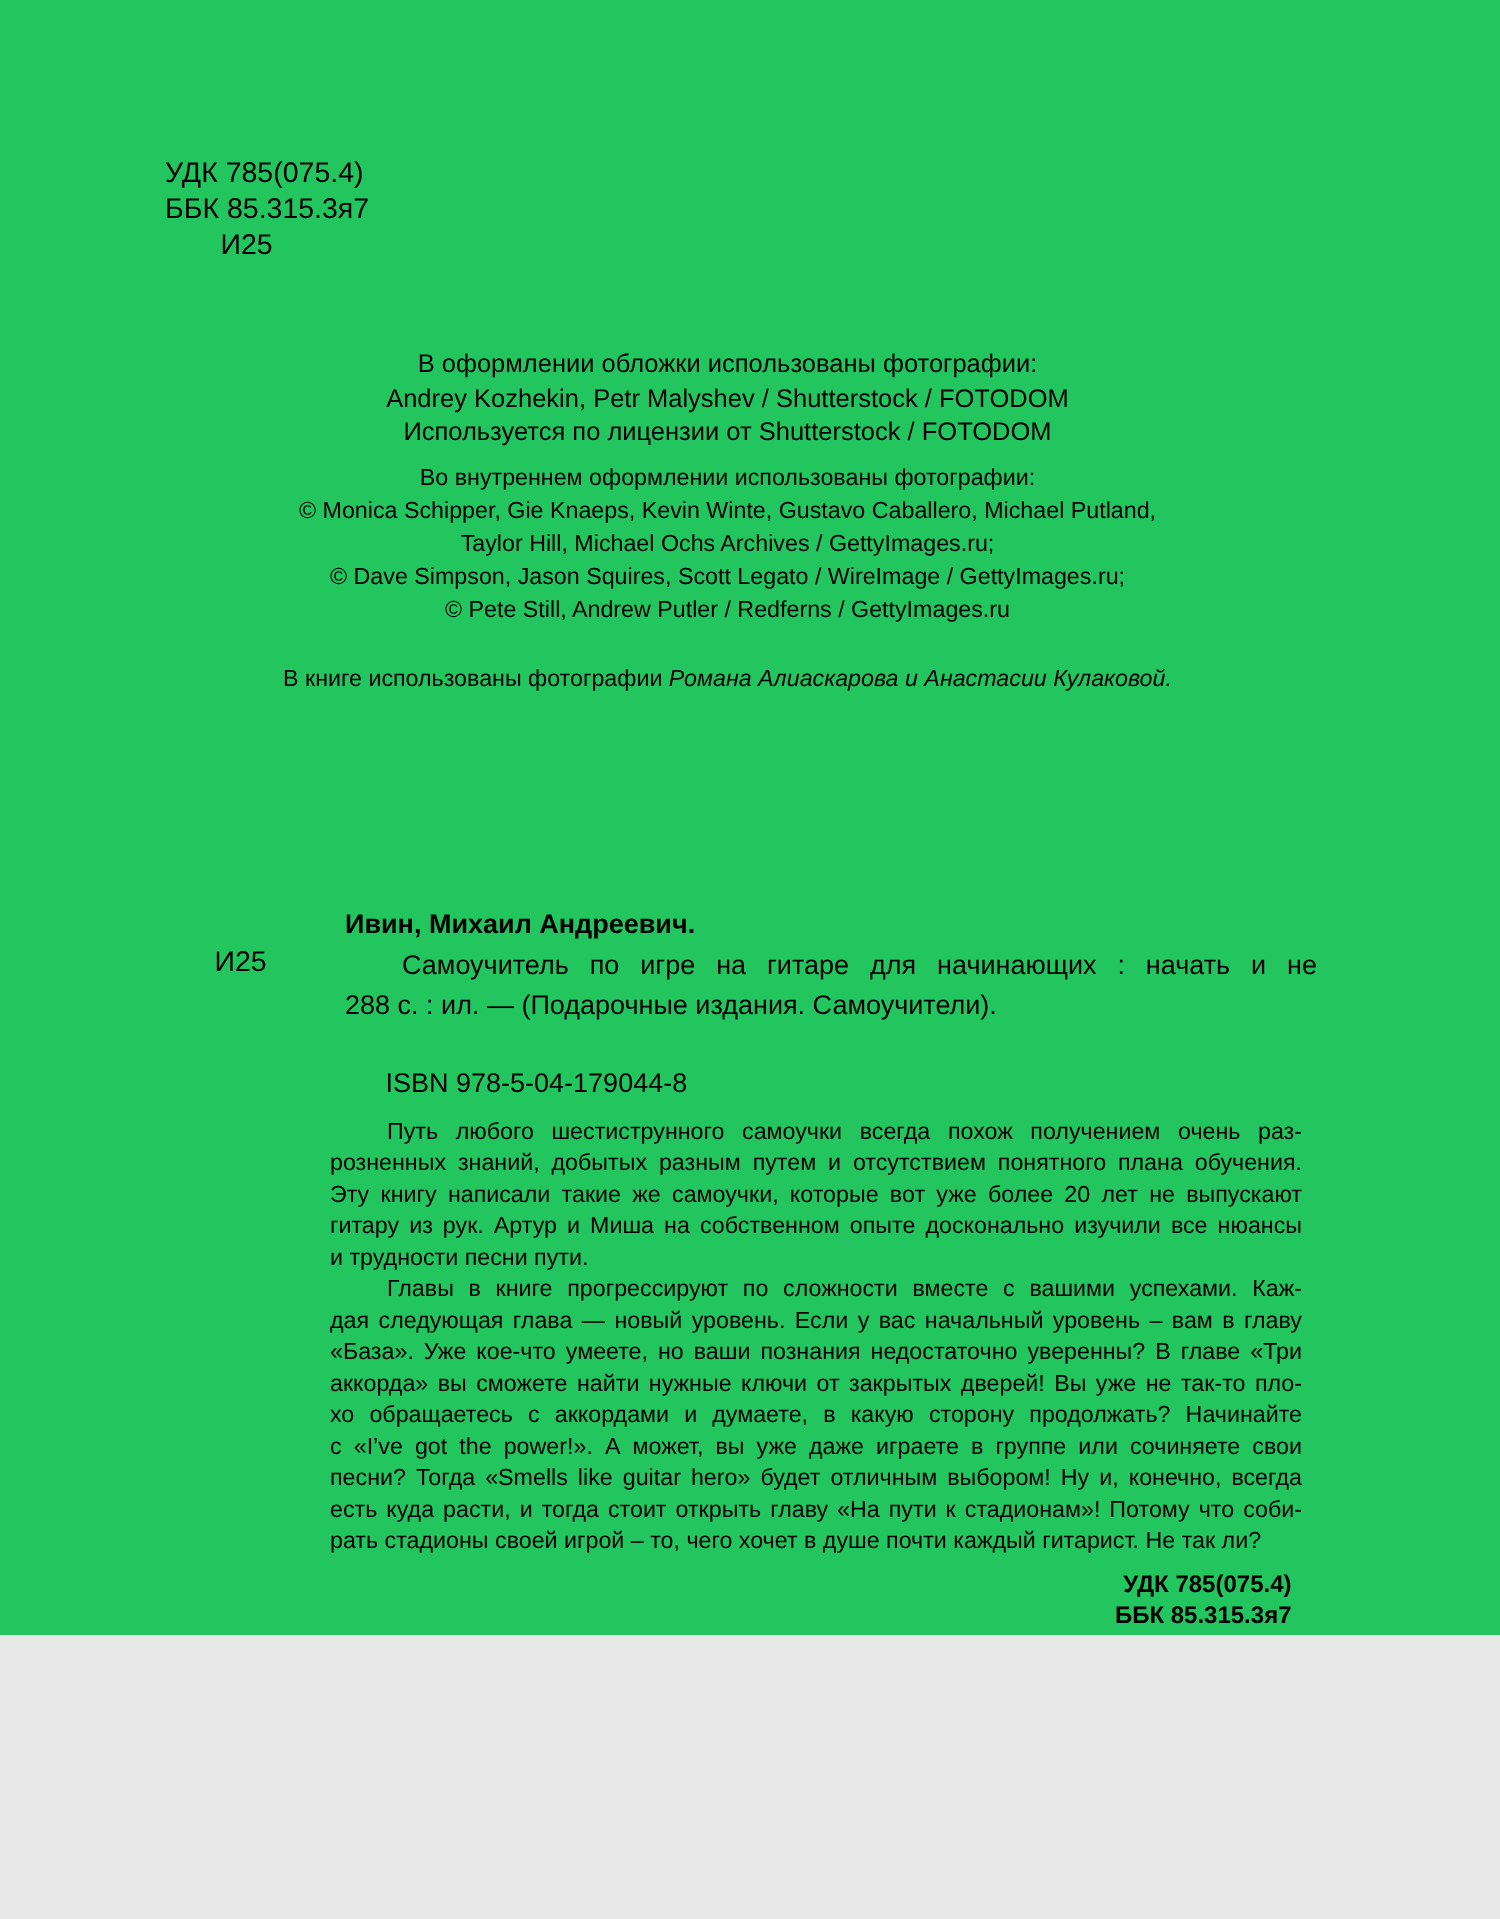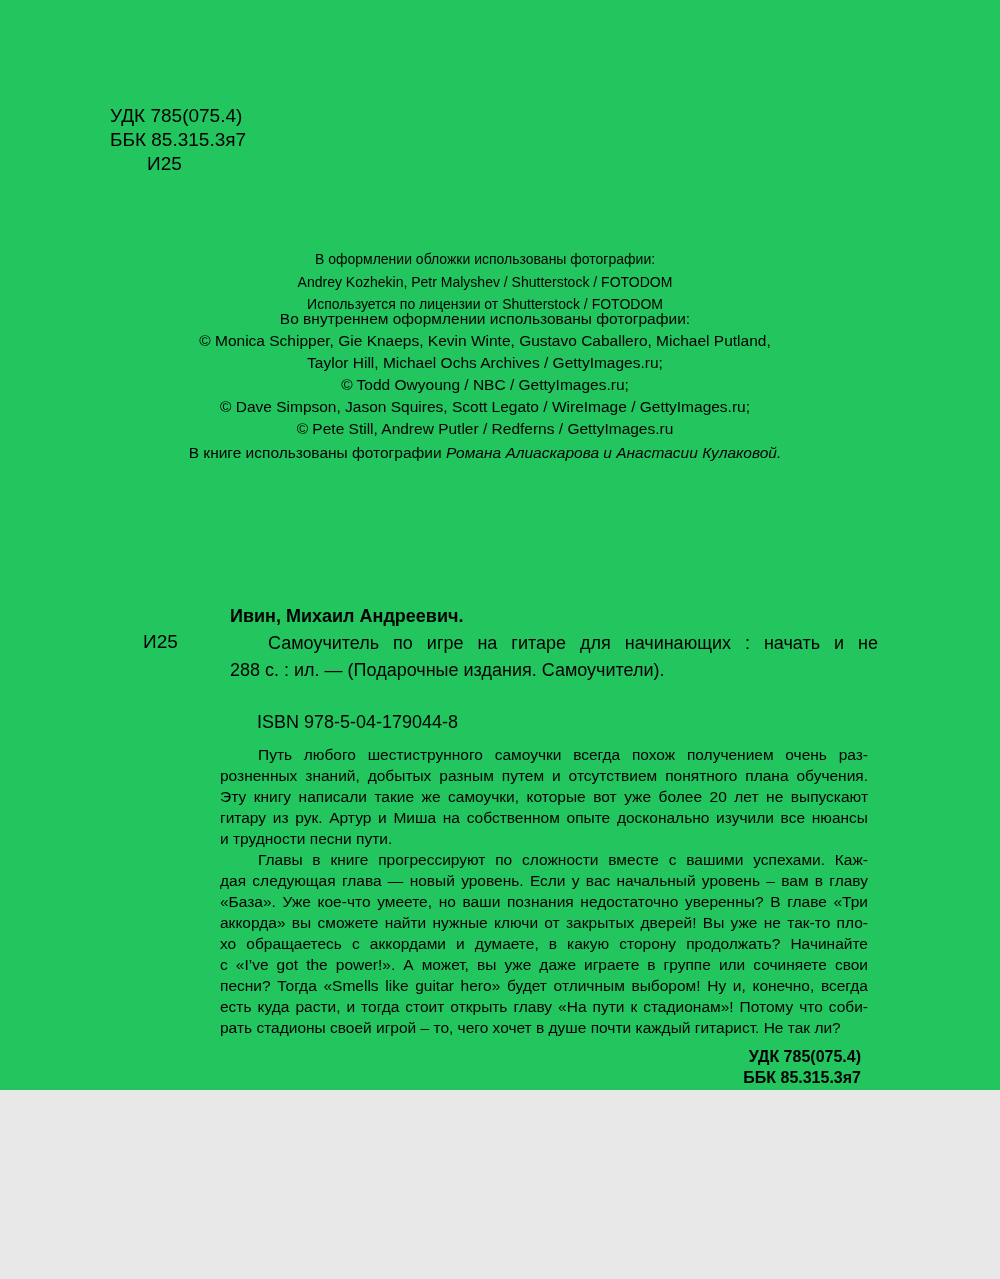--- a/index.html
+++ b/index.html
@@ -14,21 +14,21 @@
     overflow: hidden;
   }
   .abs { position: absolute; }
 
   
   .top-codes { left: 110px; top: 104px; font-size: 19px; line-height: 24px; }
   .top-codes .authsign { padding-left: 37px; }
 
   
   .centered { left: 100px; width: 770px; text-align: center; }
-  .cover-credits    { top: 248px; font-size: 14px; line-height: 22.5px; }
+  .cover-credits    { top: 232px; font-size: 17px; line-height: 22.5px; }
   .interior-credits { top: 308px; font-size: 15.5px; line-height: 22px; }
   .book-photos      { top: 442px; font-size: 15.5px; line-height: 22px; }
   .book-photos i { font-style: italic; }
 
   
   .catalog { left: 230px; top: 603px; width: 648px; font-size: 18px; line-height: 27px; }
   .catalog .author-heading { font-weight: bold; }
   .margin-code { left: 143px; top: 631px; font-size: 19px; }
   .isbn-line { left: 257px; top: 712px; font-size: 18px; }
 
@@ -64,21 +64,20 @@
   <div class="abs centered cover-credits">
       <div>В оформлении обложки использованы фотографии:</div>
       <div>Andrey Kozhekin, Petr Malyshev / Shutterstock / FOTODOM</div>
       <div>Используется по лицензии от Shutterstock / FOTODOM</div>
     </div>
 
   <div class="abs centered interior-credits">
       <div>Во внутреннем оформлении использованы фотографии:</div>
       <div>© Monica Schipper, Gie Knaeps, Kevin Winte, Gustavo Caballero, Michael Putland,</div>
       <div>Taylor Hill, Michael Ochs Archives / GettyImages.ru;</div>
-      <div>© Todd Owyoung / NBC / GettyImages.ru;</div>
       <div>© Dave Simpson, Jason Squires, Scott Legato / WireImage / GettyImages.ru;</div>
       <div>© Pete Still, Andrew Putler / Redferns / GettyImages.ru</div>
     </div>
 
   <div class="abs centered book-photos">
     <span>В книге использованы фотографии </span><i>Романа Алиаскарова и Анастасии Кулаковой.</i>
   </div>
 
   <div class="abs margin-code">И25</div>
 

